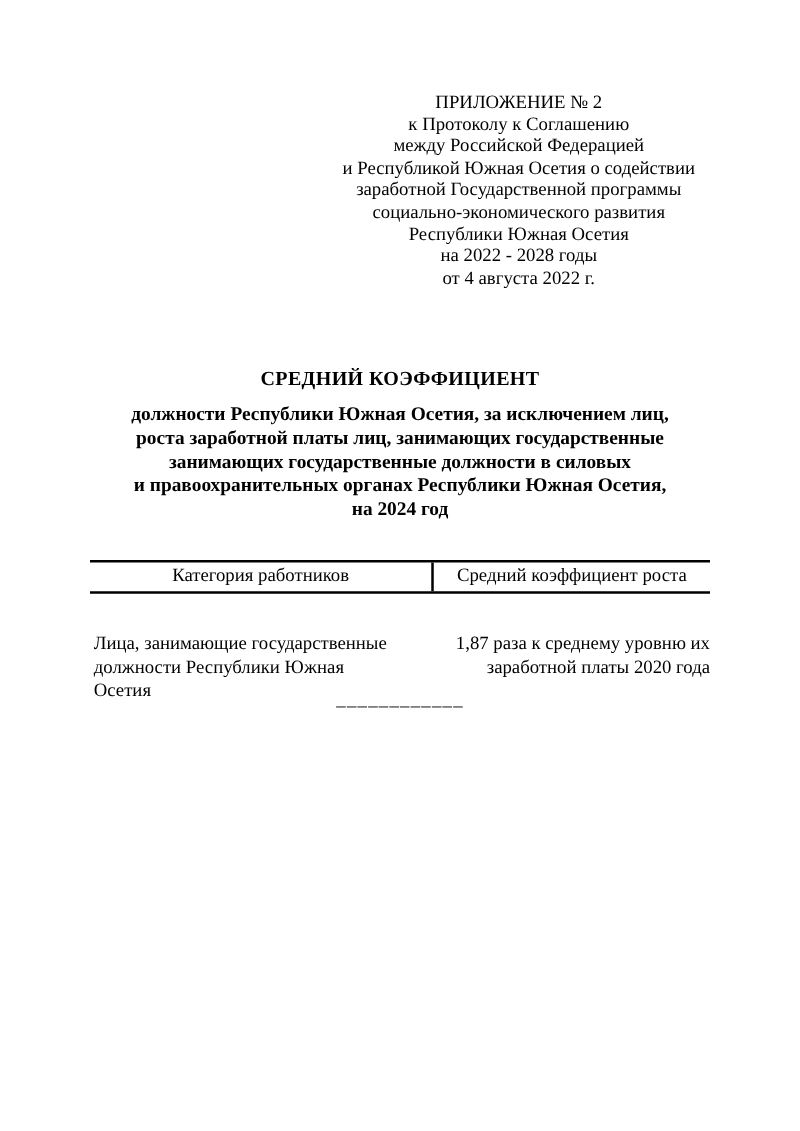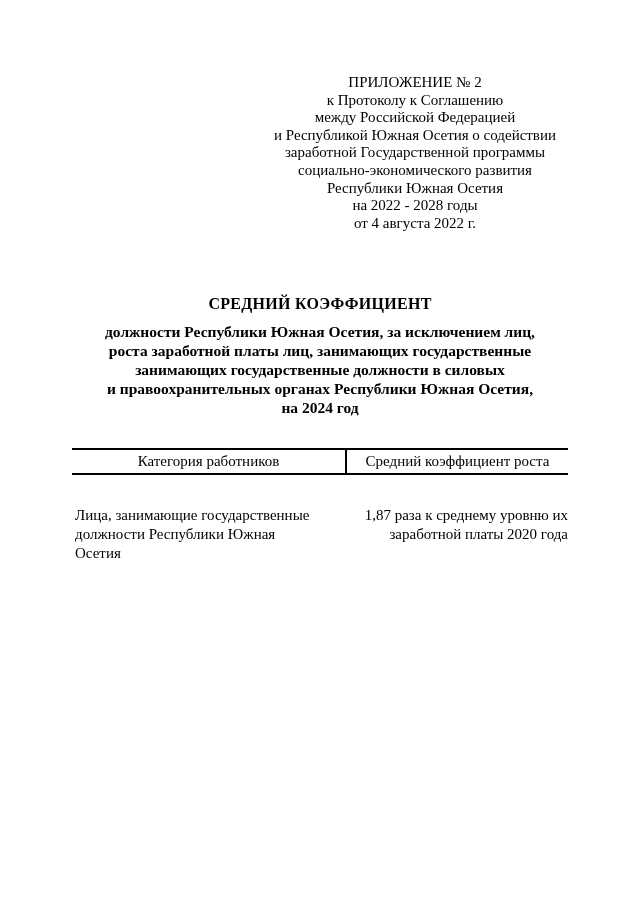--- a/index.html
+++ b/index.html
@@ -138,14 +138,15 @@
     <div class="thead">
       <div class="th col-category">Категория работников</div>
       <div class="th col-coefficient">Средний коэффициент роста</div>
     </div>
     <div class="trow">
       <div class="td col-category">Лица, занимающие государственные должности Республики Южная Осетия</div>
       <div class="td col-coefficient">1,87 раза к среднему уровню их заработной платы 2020 года</div>
     </div>
   </div>
 
+  <div class="separator">____________</div>
 
 </div>
 
 </body></html>

